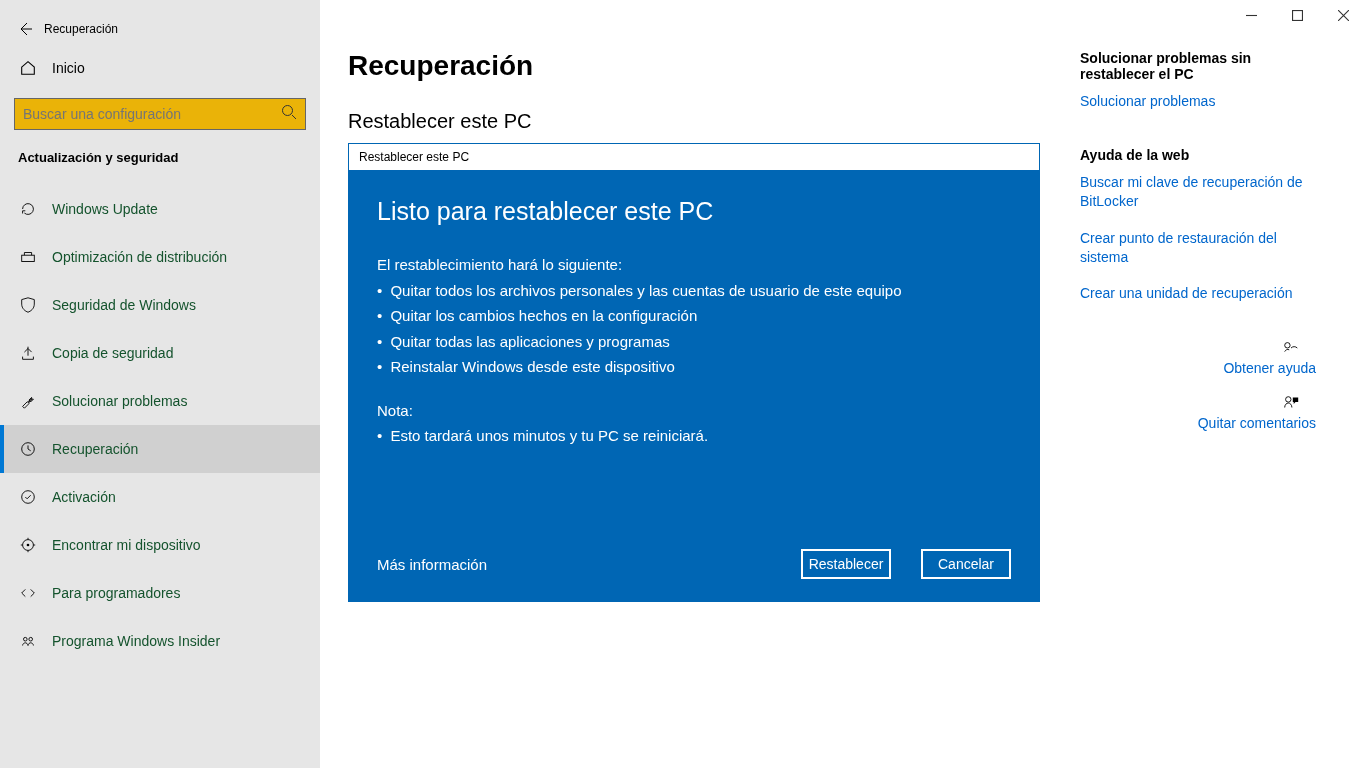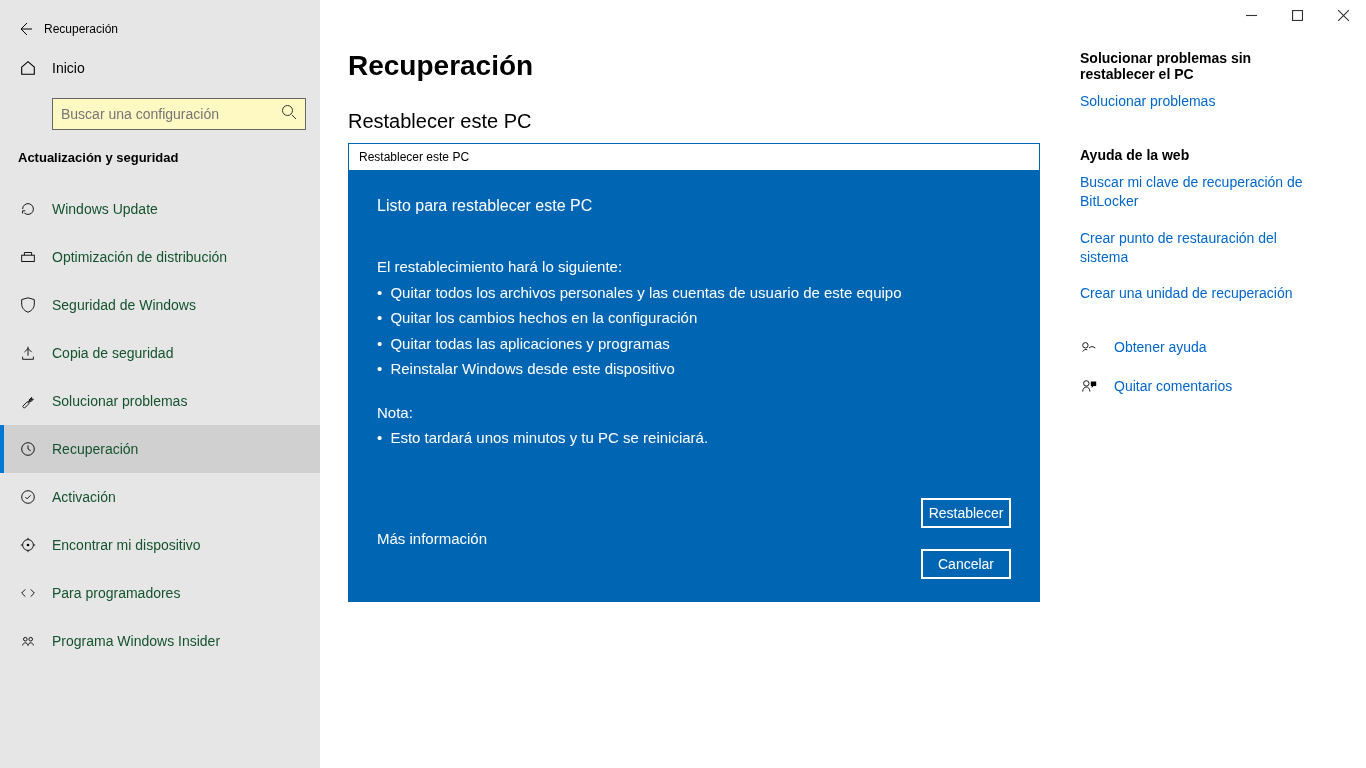--- a/index.html
+++ b/index.html
@@ -6,49 +6,49 @@
     body { width:1366px; height:768px; background:#fff; overflow:hidden; display:flex; }
     .sidebar { width:320px; height:100%; background:#e6e6e6; padding-top:8px; }
     .header-row { display:flex; align-items:center; padding:6px 10px 14px 10px; }
     .back-btn { width:30px; height:30px; display:flex; align-items:center; justify-content:center; color:#333; margin-right:4px; border-radius:2px;}
     .back-btn svg { width:16px; height:16px; }
     .app-title { font-size:12px; color:#000; }
     .home-row { display:flex; align-items:center; padding:0 18px 20px 18px; }
     .icon-slot { width:20px; height:20px; display:flex; align-items:center; justify-content:center; margin-right:14px; color:#000; }
     .home-label { font-size:14px; color:#000; }
     .search-wrap { padding:0 14px 20px 14px; }
-    .search-box { display:flex; align-items:center; justify-content:space-between; height:32px; border:1px solid #666; background:#fef9c3; padding:0 8px;margin-left:38px; }
+    .search-box { display:flex; align-items:center; justify-content:space-between; height:32px; border:1px solid #666; background:#eab308; padding:0 8px; }
     .search-box input { border:none; background:transparent; font-size:14px; outline:none; width:240px; color:#555; }
     .search-icon { color:#333; }
     .section-label { font-size:13px; font-weight:600; color:#000; padding:0 18px 20px 18px; }
     .menu-item { display:flex; align-items:center; padding:0 18px; height:48px; font-size:14px; color:#14532d; cursor:pointer; position:relative; }
     .menu-item.selected { background:#d0d0d0; }
     .menu-item.selected::before { content:""; position:absolute; left:0; top:0; bottom:0; width:4px; background:#0078d4; }
     .main { flex:1; height:100%; background:#fff; display:flex; }
     .content { flex:1; padding:50px 30px 0 28px; max-width:750px; }
     .page-title { font-size:28px; font-weight:600; color:#000; margin-bottom:28px; }
     .subheading { font-size:20px; font-weight:400; color:#000; margin-bottom:10px; }
     .dialog { border:1px solid #0066B4; }
     .dialog-titlebar { background:#fff; padding:6px 10px; font-size:12px; color:#000; border-bottom:1px solid #0066B4;}
     .dialog-body { background:#0066B4; color:#fff; padding:26px 28px 22px 28px; min-height:430px; display:flex; flex-direction:column; }
-    .dialog-head { font-size:16px; font-weight:400; margin-bottom:39px; }
+    .dialog-head { font-size:25px; font-weight:400; margin-bottom:26px; }
     .dialog-text { font-size:15px; line-height:1.7; }
     .dialog-text ul { list-style:none; }
     .dialog-text li::before { content:"• "; margin-right:4px; }
     .dialog-text .note { margin-top:18px; }
     .dialog-footer { margin-top:auto; display:flex; justify-content:space-between; align-items:center; }
     .more-info { color:#fff; font-size:15px; }
-    .buttons { display:flex; gap:21px;flex-direction:column; }
+    .buttons { display:flex; gap:30px; }
     .dlg-btn { width:90px; height:30px; border:2px solid #fff; background:transparent; color:#fff; font-size:14px; display:flex; align-items:center; justify-content:center; cursor:pointer; }
     .right-panel { width:270px; padding:50px 24px 0 10px; font-size:14px; color:#000; }
     .rp-heading { font-weight:600; margin-bottom:10px; }
     .rp-text { color:#555; margin-bottom:16px; line-height:1.4; }
     .rp-link { color:#0066cc; display:block; margin-bottom:18px; cursor:pointer; line-height:1.35;}
     .rp-section { margin-top:36px; }
-    .rp-iconrow { display:flex; align-items:flex-start; margin-bottom:18px; }
+    .rp-iconrow { display:flex; align-items:flex-end; margin-bottom:18px;flex-direction:column; }
     .rp-iconrow .ic { width:22px; margin-right:12px; color:#000; }
     .rp-iconrow .lk { color:#0066cc; cursor:pointer; }
     .window-controls { position:absolute; top:0; right:0; display:flex; }
     .wc-btn { width:46px; height:30px; display:flex; align-items:center; justify-content:center; color:#333; }
     .wc-btn svg{width:11px;height:11px;}
   </style>
 </head>
 <body>
 
 <div class="window-controls">

